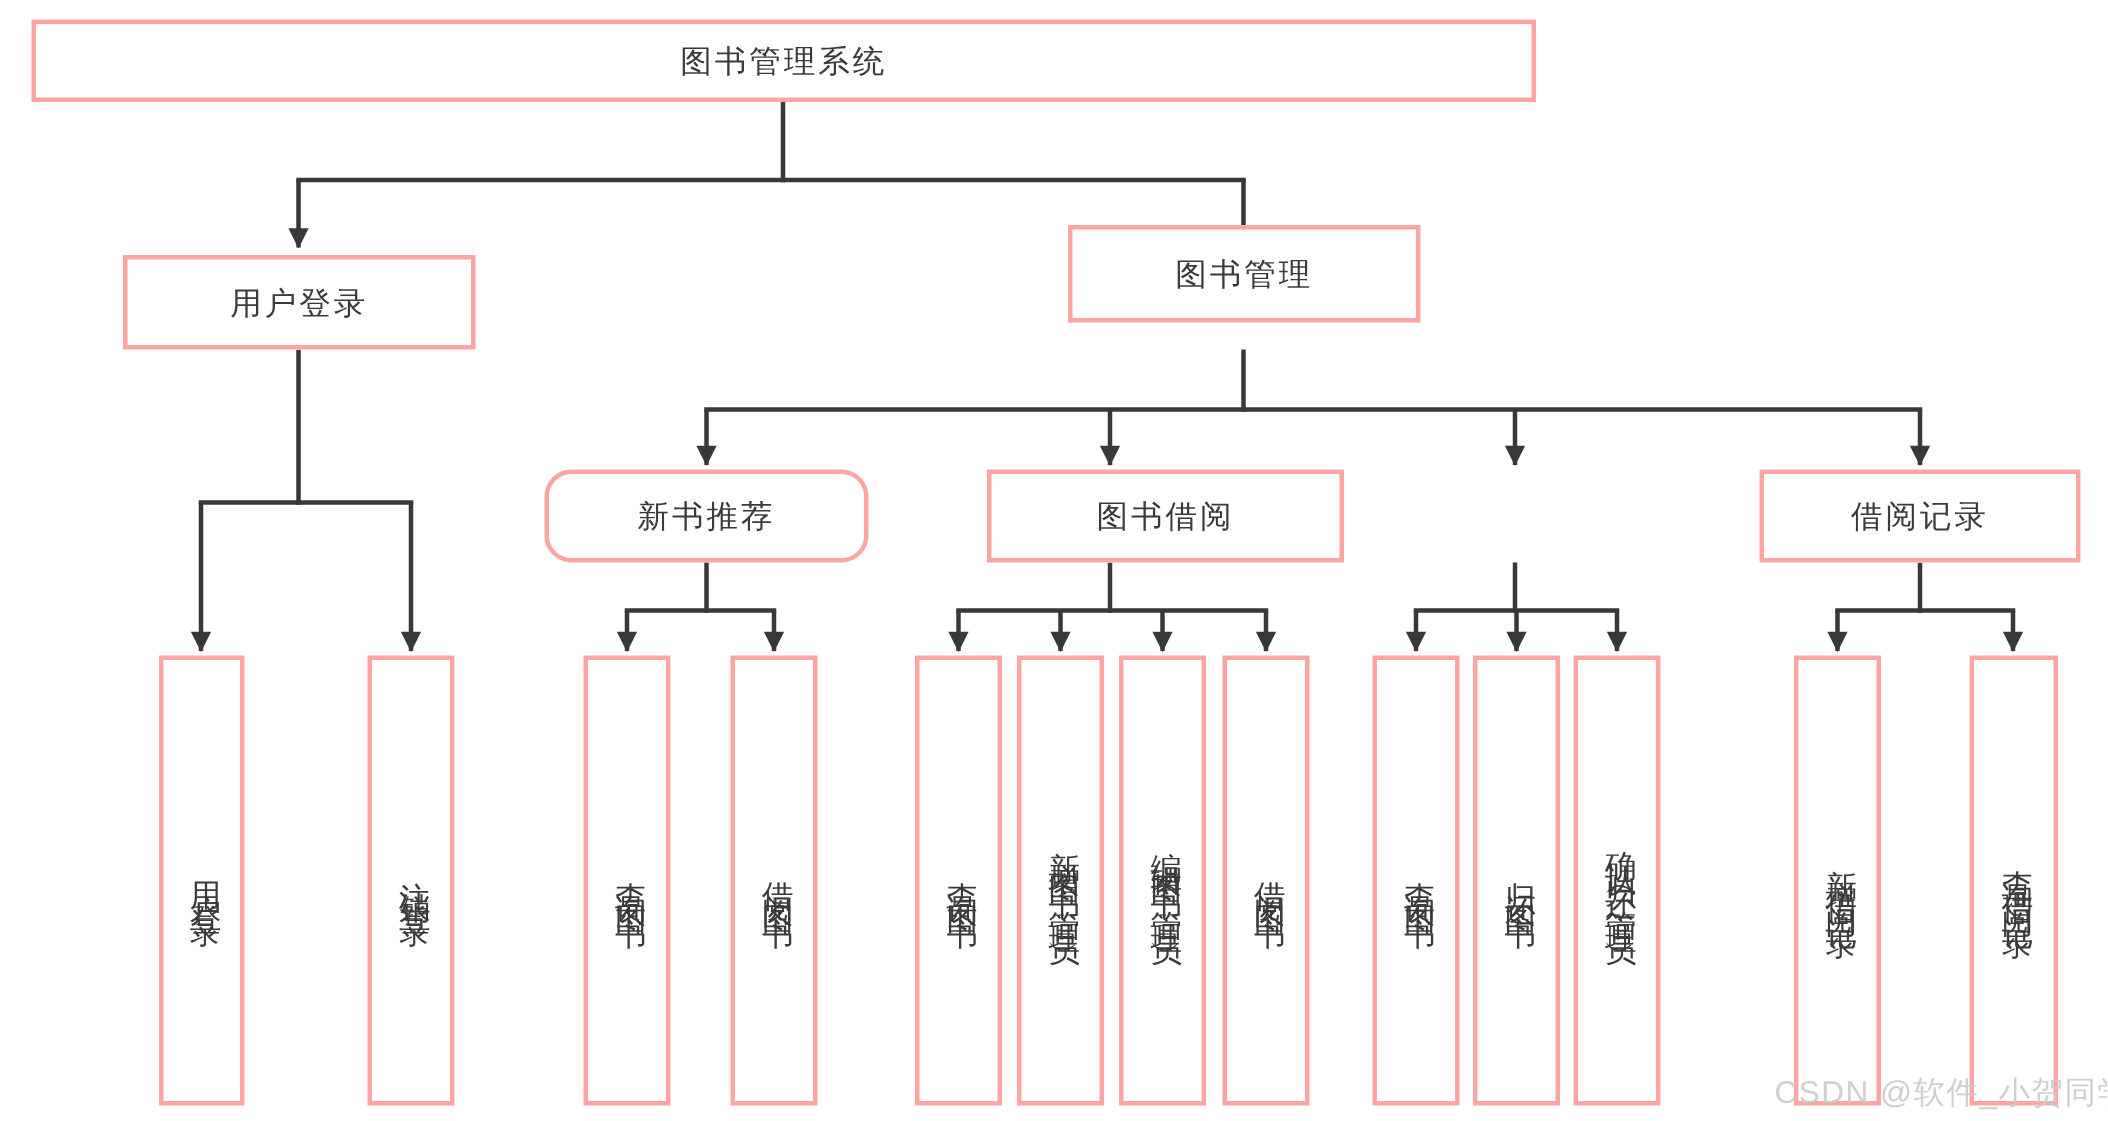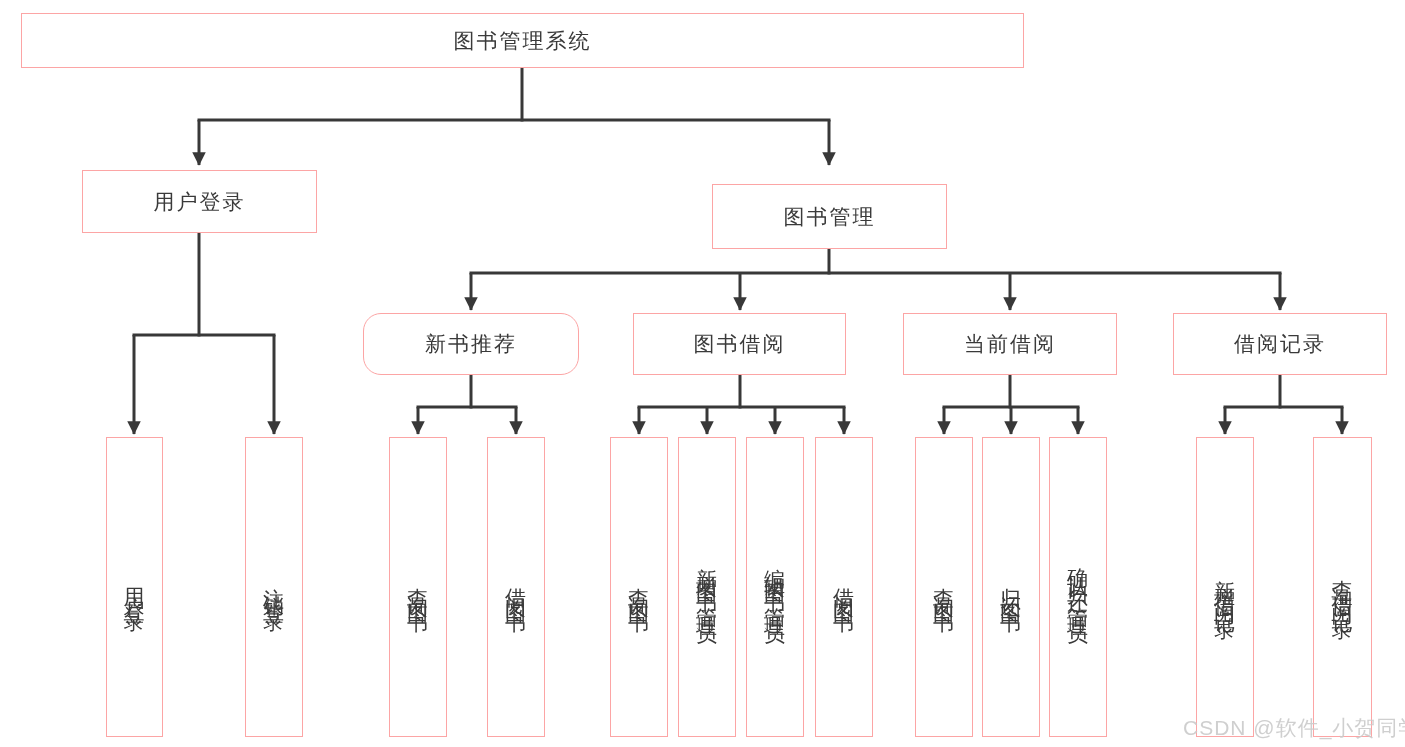--- a/index.html
+++ b/index.html
@@ -9,26 +9,27 @@
     background:#ffffff;
     font-family:"Liberation Sans","DejaVu Sans",sans-serif;
     overflow:hidden;
   }
   svg.connectors{position:absolute;left:0;top:0;width:1405px;height:747px;}
   .ln{stroke:#383838;stroke-width:3;fill:none;}
   .box{
     position:absolute;
     box-sizing:border-box;
     background:#ffffff;
-    border:1px solid #fca5a5;
+    border:3px solid #fca5a5;
     color:#3a3a3a;
     display:flex;align-items:center;justify-content:center;
     font-size:21px;
     font-weight:500;
     letter-spacing:2px;
+    font-family:Liberation Mono, monospace;
   }
   .vbox{
     writing-mode:vertical-rl;
     text-orientation:mixed;
     letter-spacing:8px;
     line-height:1;
     padding:6px 0;
   }
   .watermark{
     position:absolute;
@@ -89,25 +90,24 @@
 
     <path class="ln" d="M1280,375 V408.5"></path>
     <path class="ln" d="M1223.5,407 H1343.5"></path>
     <path class="ln" d="M1225,407 V434" marker-end="url(#arr)"></path>
     <path class="ln" d="M1342,407 V434" marker-end="url(#arr)"></path>
   </svg>
 
   <div class="box" style="left:21px;top:13px;width:1003px;height:55px;">图书管理系统</div>
 
   <div class="box" style="left:82px;top:170px;width:235px;height:63px;">用户登录</div>
-  <div class="box" style="left:712px;top:184px;width:235px;height:65px;">图书管理</div>
+  <div class="box" style="left:712px;top:150px;width:235px;height:65px;">图书管理</div>
 
   <div class="box" style="left:363px;top:313px;width:216px;height:62px;border-radius:18px;">新书推荐</div>
-  <div class="box" style="left:633px;top:313px;width:213px;height:62px;">图书借阅</div>
-  <div class="box" style="left:903px;top:313px;width:214px;height:62px;">当前借阅</div>
+  <div class="box" style="left:658px;top:313px;width:238px;height:62px;">图书借阅</div>
   <div class="box" style="left:1173px;top:313px;width:214px;height:62px;">借阅记录</div>
 
   <div class="box vbox" style="left:106px;top:437px;width:57px;height:300px;">用户登录</div>
   <div class="box vbox" style="left:245px;top:437px;width:58px;height:300px;">注销登录</div>
 
   <div class="box vbox" style="left:389px;top:437px;width:58px;height:300px;">查询图书</div>
   <div class="box vbox" style="left:487px;top:437px;width:58px;height:300px;">借阅图书</div>
 
   <div class="box vbox" style="left:610px;top:437px;width:58px;height:300px;">查询图书</div>
   <div class="box vbox" style="left:678px;top:437px;width:58px;height:300px;">新增图书（管理员）</div>

